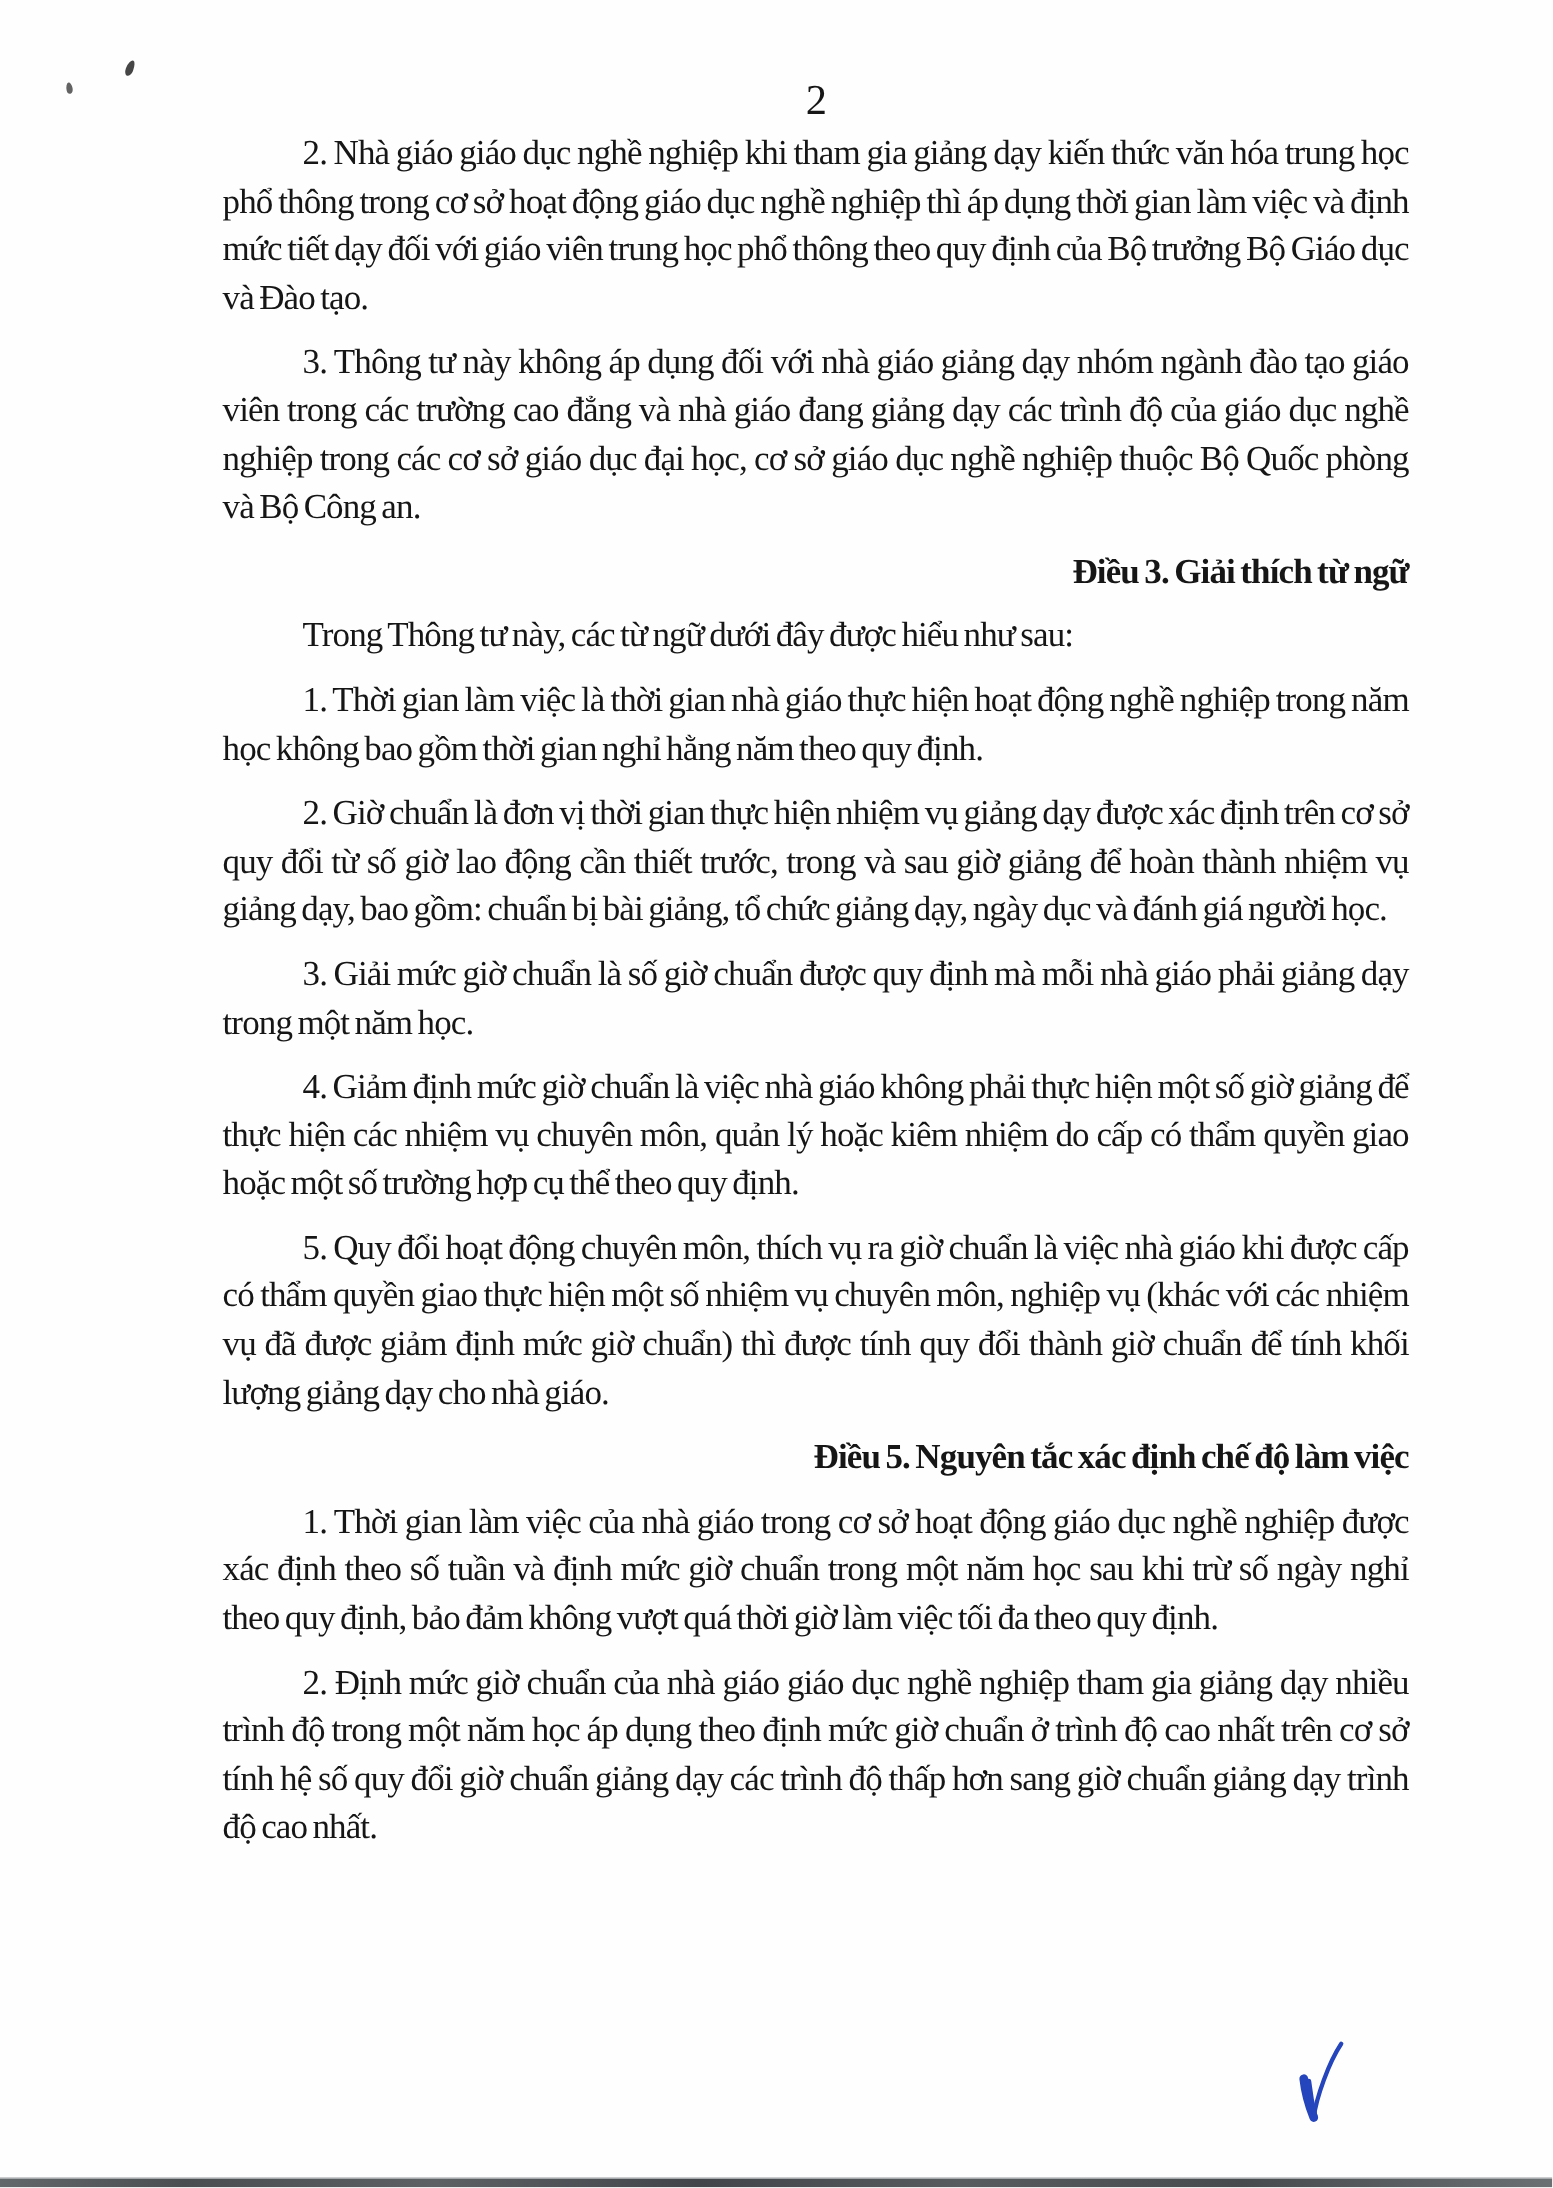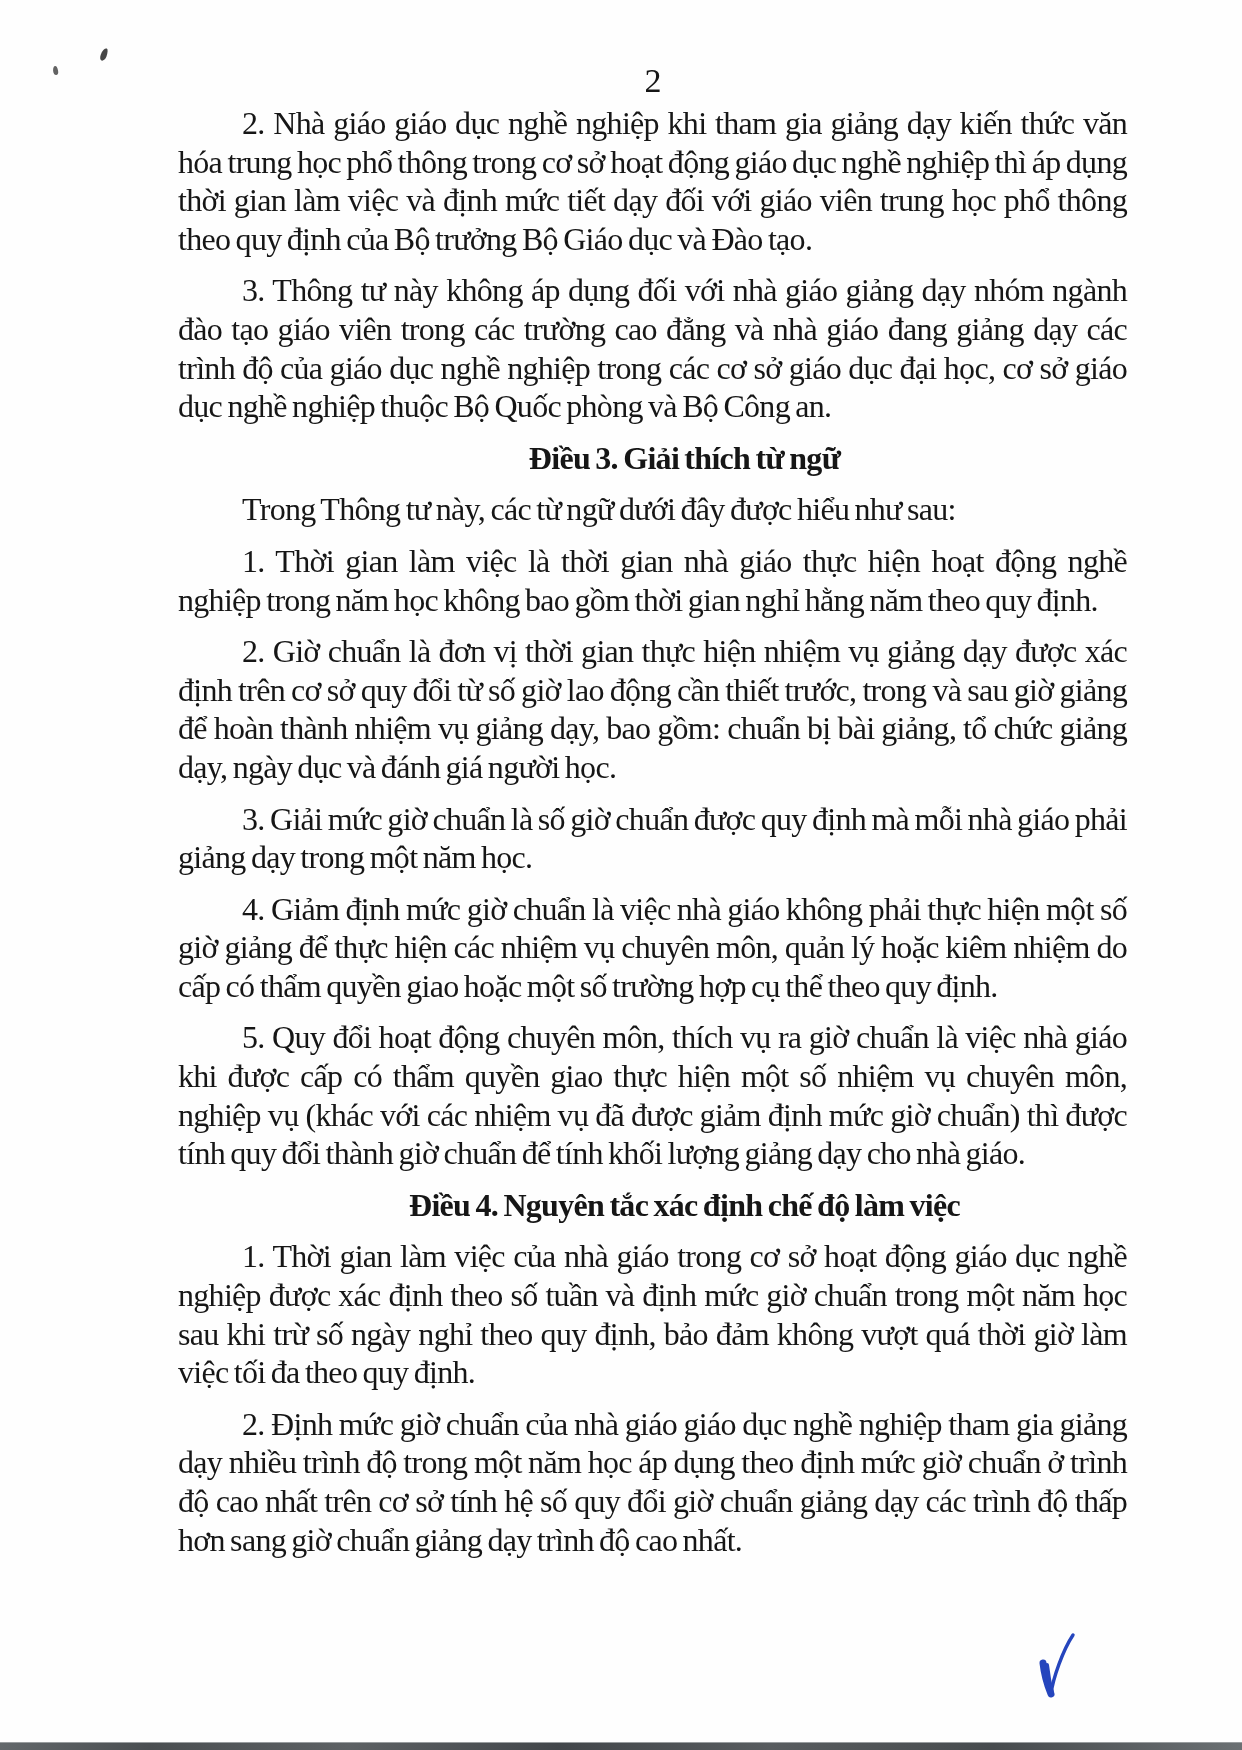--- a/index.html
+++ b/index.html
@@ -22,30 +22,30 @@
     line-height: 38px;
   }
   .content {
     position: absolute;
     top: 104px;
     left: 178px;
     width: 949px;
   }
   .para, .heading {
     margin: 0 0 13px 0;
-    font-size: 32px;
+    font-size: 28px;
     line-height: 38.6px;
     letter-spacing: -0.7px;
     word-spacing: -2px;
     text-align: justify;
     text-indent: 64px;
   }
   .heading {
     font-weight: bold;
-    text-align: center;
+    text-align: right;
   }
   .run-italic { }
   
   .pen-mark {
     position: absolute;
     left: 1030px;
     top: 1632px;
     width: 52px;
     height: 72px;
   }
@@ -92,21 +92,21 @@
   <div class="content">
     <p class="para"><span>2. Nhà giáo giáo dục nghề nghiệp khi tham gia giảng dạy kiến thức văn hóa trung học phổ thông trong cơ sở hoạt động giáo dục nghề nghiệp thì áp dụng thời gian làm việc và định mức tiết dạy đối với giáo viên trung học phổ thông theo quy định của Bộ trưởng Bộ Giáo dục và Đào tạo.</span></p>
     <p class="para"><span>3. Thông tư này không áp dụng đối với nhà giáo giảng dạy nhóm ngành đào tạo giáo viên trong các trường cao đẳng và nhà giáo đang giảng dạy các trình độ của giáo dục nghề nghiệp trong các cơ sở giáo dục đại học, cơ sở giáo dục nghề nghiệp thuộc Bộ Quốc phòng và Bộ Công an.</span></p>
     <p class="heading"><span>Điều 3. Giải thích từ ngữ</span></p>
     <p class="para"><span>Trong Thông tư này, các từ ngữ dưới đây được hiểu như sau:</span></p>
     <p class="para"><span>1. </span><span class="run-italic">Thời gian làm việc</span><span> là thời gian nhà giáo thực hiện hoạt động nghề nghiệp trong năm học không bao gồm thời gian nghỉ hằng năm theo quy định.</span></p>
     <p class="para"><span>2. </span><span class="run-italic">Giờ chuẩn</span><span> là đơn vị thời gian thực hiện nhiệm vụ giảng dạy được xác định trên cơ sở quy đổi từ số giờ lao động cần thiết trước, trong và sau giờ giảng để hoàn thành nhiệm vụ giảng dạy, bao gồm: chuẩn bị bài giảng, tổ chức giảng dạy, ngày dục và đánh giá người học.</span></p>
     <p class="para"><span>3. </span><span class="run-italic">Giải mức giờ chuẩn</span><span> là số giờ chuẩn được quy định mà mỗi nhà giáo phải giảng dạy trong một năm học.</span></p>
     <p class="para"><span>4. </span><span class="run-italic">Giảm định mức giờ chuẩn</span><span> là việc nhà giáo không phải thực hiện một số giờ giảng để thực hiện các nhiệm vụ chuyên môn, quản lý hoặc kiêm nhiệm do cấp có thẩm quyền giao hoặc một số trường hợp cụ thể theo quy định.</span></p>
     <p class="para"><span>5. </span><span class="run-italic">Quy đổi hoạt động chuyên môn, thích vụ ra giờ chuẩn</span><span> là việc nhà giáo khi được cấp có thẩm quyền giao thực hiện một số nhiệm vụ chuyên môn, nghiệp vụ (khác với các nhiệm vụ đã được giảm định mức giờ chuẩn) thì được tính quy đổi thành giờ chuẩn để tính khối lượng giảng dạy cho nhà giáo.</span></p>
-    <p class="heading"><span>Điều 4. Nguyên tắc xác định chế độ làm việc</span></p>
+    <p class="heading"><span>Điều 5. Nguyên tắc xác định chế độ làm việc</span></p>
     <p class="para"><span>1. Thời gian làm việc của nhà giáo trong cơ sở hoạt động giáo dục nghề nghiệp được xác định theo số tuần và định mức giờ chuẩn trong một năm học sau khi trừ số ngày nghỉ theo quy định, bảo đảm không vượt quá thời giờ làm việc tối đa theo quy định.</span></p>
     <p class="para"><span>2. Định mức giờ chuẩn của nhà giáo giáo dục nghề nghiệp tham gia giảng dạy nhiều trình độ trong một năm học áp dụng theo định mức giờ chuẩn ở trình độ cao nhất trên cơ sở tính hệ số quy đổi giờ chuẩn giảng dạy các trình độ thấp hơn sang giờ chuẩn giảng dạy trình độ cao nhất.</span></p>
   </div>
 
   <svg class="pen-mark" viewBox="0 0 52 72" xmlns="http://www.w3.org/2000/svg">
     <path d="M13,31 C14,40 17,52 21,62" fill="none" stroke-width="7" stroke-linecap="round" stroke="#2545bd"></path>
     <path d="M17,33 C18,42 20,53 22,61" fill="none" stroke-width="4" stroke-linecap="round" stroke="#2545bd"></path>
     <path d="M21,62 C23,46 33,18 43,3" fill="none" stroke-width="3.4" stroke-linecap="round" stroke="#2545bd"></path>
   </svg>
 

